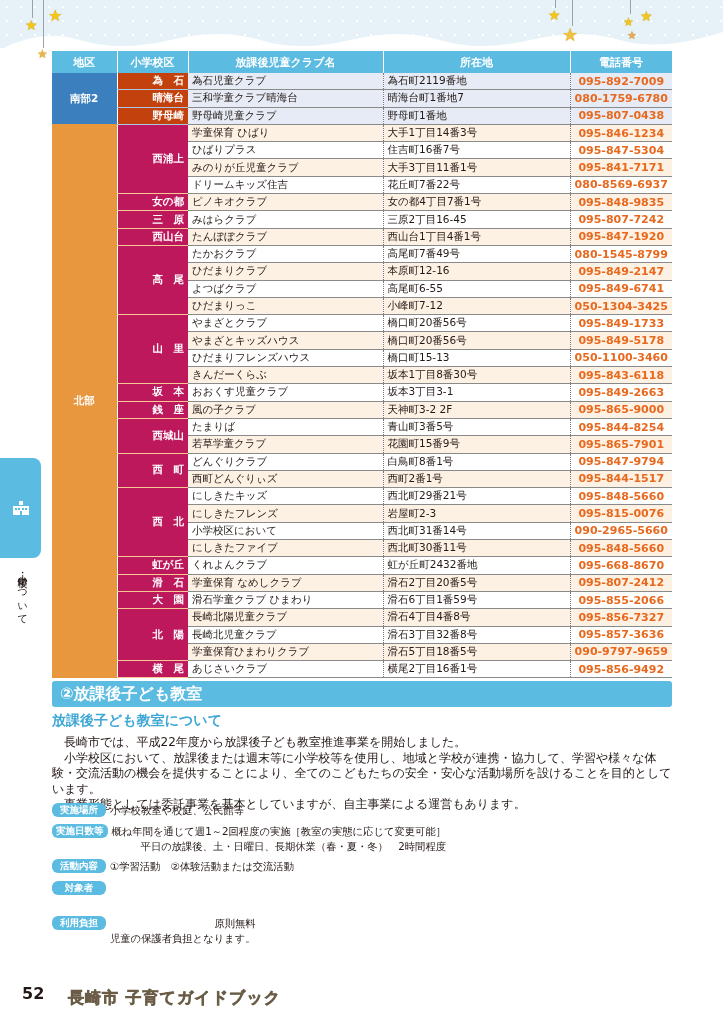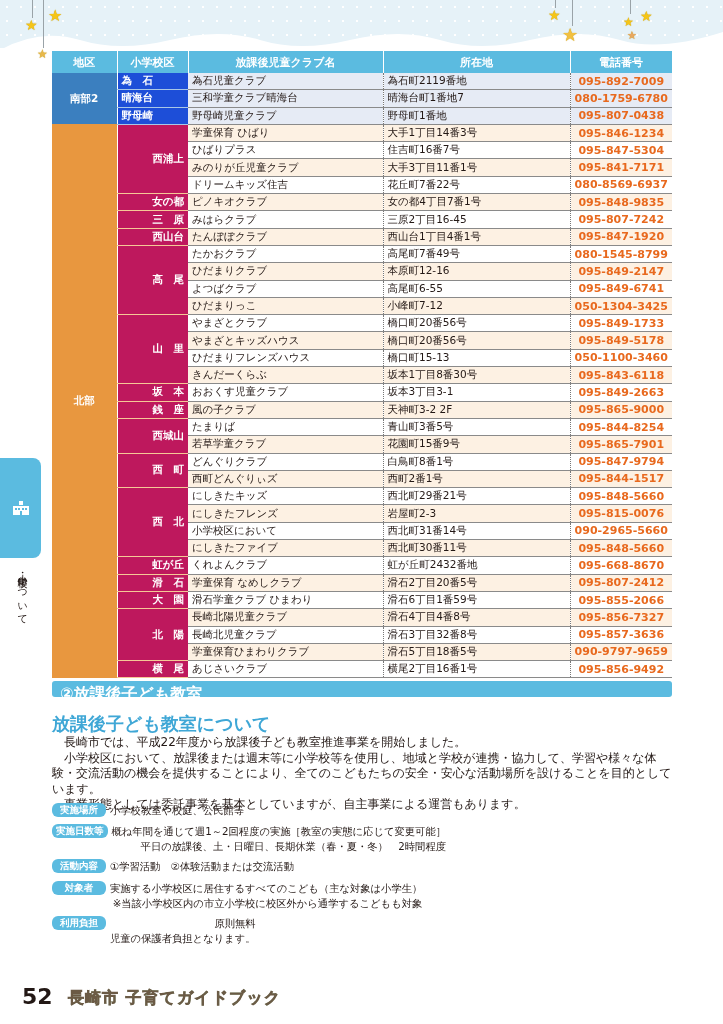--- a/index.html
+++ b/index.html
@@ -25,59 +25,59 @@
     border-collapse:collapse; table-layout:fixed;
     font-size:10.5px;
   }
   table.clubs th {
     background:#5bbbe0; color:#fff; font-weight:bold; height:20px;
     border-right:1px solid #fff; font-size:11px;
   }
   table.clubs td { height:16.3px; padding:0 4px; white-space:nowrap; overflow:hidden; }
   td.area-s { background:#3b7fbf; color:#fff; font-weight:bold; text-align:center; border-right:1px dotted #fff; }
   td.area-n { background:#e8973f; color:#fff; font-weight:bold; text-align:center; border-right:1px dotted #fff; }
-  td.sch-s { background:#1d4ed8; color:#fff; font-weight:bold; text-align:left; border-bottom:1px solid #a9c7e6; }
+  td.sch-s { background:#c2410c; color:#fff; font-weight:bold; text-align:right; border-bottom:1px solid #a9c7e6; }
   td.sch-n { background:#be185d; color:#fff; font-weight:bold; text-align:right; border-bottom:1px solid #f5c896; }
   td.cell { border-bottom:1px solid #8a8a8a; border-right:1px dotted #777; }
   td.phone { color:#e8691e; font-weight:bold; text-align:center; font-size:11px; border-bottom:1px solid #8a8a8a; }
   tr.rs td.cell, tr.rs td.phone { background:#e6ebf5; }
   tr.ra td.cell, tr.ra td.phone { background:#fdf1e3; }
   tr.rb td.cell, tr.rb td.phone { background:#ffffff; }
 
   .side-tab {
     position:absolute; left:0; top:458px; width:41px; height:100px;
     background:#5bbbe0; border-radius:0 8px 8px 0;
     display:flex; align-items:center; justify-content:center;
   }
   .side-label {
     position:absolute; left:13px; top:566px; width:16px;
     writing-mode:vertical-rl; font-size:10px; letter-spacing:1px; color:#231815;
   }
 
   .sec-bar {
-    position:absolute; left:52px; top:681px; width:620px; height:16px;
+    position:absolute; left:52px; top:681px; width:620px; height:26px;
     background:#5bbbe0; border-radius:3px; color:#fff;
     font-size:16px; font-weight:bold; line-height:26px; padding-left:8px; box-sizing:border-box;
   }
   .sec-sub {
-    position:absolute; left:52px; top:712px; font-size:18px; font-weight:bold; color:#3fa7d6;
+    position:absolute; left:52px; top:712px; font-size:14px; font-weight:bold; color:#3fa7d6;
   }
   .para { position:absolute; left:52px; width:625px; font-size:12px; line-height:15.5px; }
   .para p { margin:0; }
   .indent { text-indent:1em; }
 
   .info-row { position:absolute; left:52px; font-size:10.3px; line-height:15px; display:flex; }
   .tag {
     display:inline-block; background:#5bbbe0; color:#fff; font-weight:bold; font-size:9.5px;
     padding:0 4px; border-radius:6px; height:14px; line-height:14px; margin-right:4px; white-space:nowrap;
     min-width:46px; text-align:center;
   }
   .info-text p { margin:0;text-align:right; }
 
-  .footer-num { position:absolute; left:22px; top:984px; font-size:22px; font-weight:bold; color:#231815; }
+  .footer-num { position:absolute; left:22px; top:984px; font-size:16px; font-weight:bold; color:#231815; }
   .footer-title { position:absolute; left:68px; top:988px; font-size:16px; font-weight:bold; color:#7cbf8e; letter-spacing:1px; -webkit-text-stroke:0.6px #6b5a45; }
 </style>
 </head>
 <body>
 
 <div class="top-band"></div>
 <svg class="wave" viewBox="0 0 723 26" preserveAspectRatio="none">
   <path d="M0 22 Q40 0 80 12 T170 12 T260 12 T350 12 T440 12 T530 12 T620 12 T723 4 L723 26 L0 26 Z" fill="#ffffff"></path>
 </svg>
 <div class="string" style="left:32px;top:0;height:18px"></div>
@@ -347,24 +347,20 @@
   </div>
 </div>
 <div class="info-row" style="top:859px">
   <span class="tag">活動内容</span>
   <div class="info-text">
       <p>①学習活動　②体験活動または交流活動</p>
     </div>
 </div>
 <div class="info-row" style="top:881px">
   <span class="tag">対象者</span>
-  <div class="info-text">
-    <p>実施する小学校区に居住するすべてのこども（主な対象は小学生）</p>
-    <p>※当該小学校区内の市立小学校に校区外から通学するこどもも対象</p>
-  </div>
 </div>
 <div class="info-row" style="top:916px">
   <span class="tag">利用負担</span>
   <div class="info-text">
     <p>原則無料</p>
     <p>児童の保護者負担となります。</p>
   </div>
 </div>
 
 <div class="footer-num">52</div>

